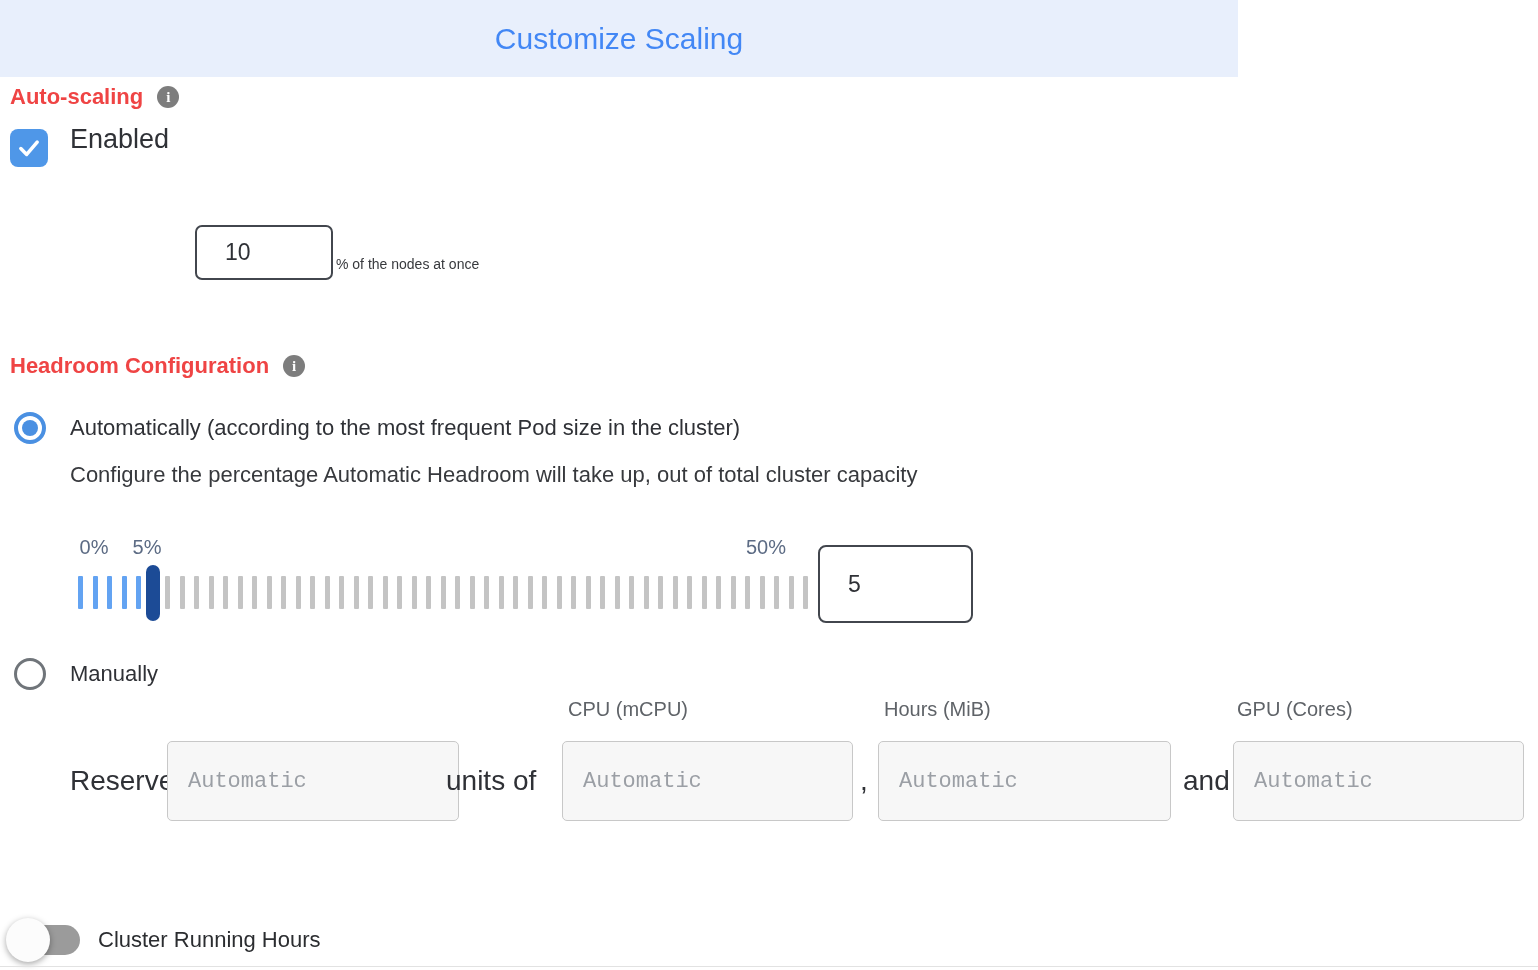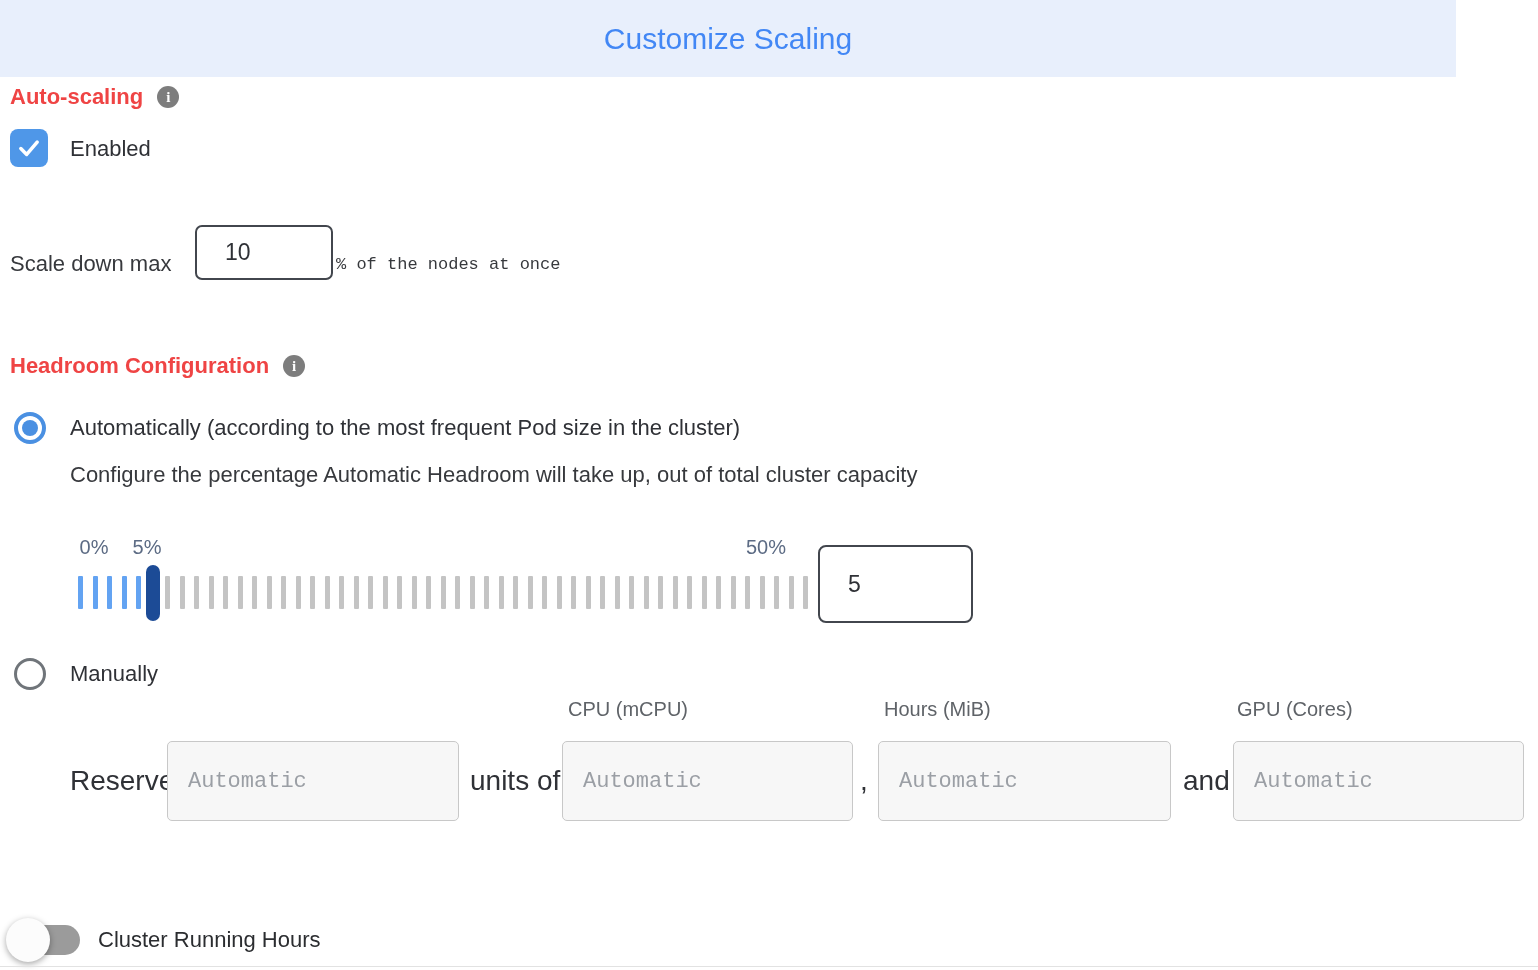--- a/index.html
+++ b/index.html
@@ -2,49 +2,49 @@
 <html><head>
 <meta charset="utf-8">
 <style>
   * { margin:0; padding:0; box-sizing:border-box; }
   html,body { background:#fff; }
   .page {
     position:relative; width:1538px; height:970px; background:#ffffff;
     font-family:"Liberation Sans", sans-serif; color:#37393d; overflow:hidden;
   }
   
-  .hdr { position:absolute; top:0; left:0; width:1456px; height:77px; background:#e8effc; }
+  .hdr { position:absolute; top:0; left:0; width:1238px; height:77px; background:#e8effc; }
   .hdr h1 { text-align:center; line-height:77px; font-size:30px; font-weight:400; color:#4287f5; }
 
   .sec-label-row { position:absolute; left:10px; display:flex; align-items:center; gap:14px; }
   .sec-label { font-size:22px; font-weight:700; color:#ef4444; }
   .info-icon {
     width:22px; height:22px; border-radius:50%; background:#7d7d7d; color:#fff;
     font-size:15px; font-weight:700; display:flex; align-items:center; justify-content:center;
     font-family:"Liberation Serif", serif; cursor:pointer;
   }
   .row-auto  { top:84px; }
   .row-headroom { top:353px; }
 
   
   .checkbox {
     position:absolute; left:10px; top:129px; width:38px; height:38px;
     background:#4f97e8; border-radius:8px; display:flex; align-items:center; justify-content:center;
     cursor:pointer;
   }
-  .checkbox-label { position:absolute; left:70px; top:130px; line-height:38px; font-size:22px; color:#2f3136; }
+  .checkbox-label { position:absolute; left:70px; top:120px; line-height:38px; font-size:27px; color:#2f3136; }
 
   
   .scaledown-label { position:absolute; left:10px; top:225px; height:78px; display:flex; align-items:center; font-size:22px; }
   .input-strong {
     position:absolute; border:2px solid #42464d; border-radius:7px; background:#fff;
     font-size:23px; color:#2f3136; padding-left:28px; font-family:"Liberation Sans", sans-serif; outline:none;
   }
   .scaledown-input { left:195px; top:225px; width:138px; height:55px; }
-  .scaledown-suffix { position:absolute; left:336px; top:225px; height:78px; display:flex; align-items:center; font-size:17px;font-family:Liberation Mono, monospace; }
+  .scaledown-suffix { position:absolute; left:336px; top:225px; height:78px; display:flex; align-items:center; font-size:14px; }
 
   
   .radio { position:absolute; left:14px; width:32px; height:32px; border-radius:50%; background:#fff; cursor:pointer; }
   .radio.selected { border:4px solid #4a90e2; }
   .radio.selected::after { content:""; position:absolute; left:4px; top:4px; width:16px; height:16px; border-radius:50%; background:#4a90e2; }
   .radio.unselected { border:3px solid #70757a; }
   .radio-auto { top:412px; }
   .radio-manual { top:658px; }
   .radio-label { position:absolute; left:70px; line-height:32px; font-size:22px; color:#2f3136; }
   .radio-auto-label { top:412px; }
@@ -63,21 +63,21 @@
   .handle {
     position:absolute; top:29px; width:14px; height:56px; border-radius:7px;
     background:#1c4b96; transform:translateX(-50%); cursor:grab;
   }
   .headroom-input { left:818px; top:545px; width:155px; height:78px; border-radius:8px; }
 
   
   .col-hdr { position:absolute; top:698px; font-size:20px; color:#5f6368; }
   .col-cpu { left:568px; } .col-mem { left:884px; } .col-gpu { left:1237px; }
   .rsv-text { position:absolute; top:741px; height:80px; display:flex; align-items:center; font-size:28px; color:#2f3136; }
-  .rsv-reserve { left:70px; } .rsv-units { left:470px;text-align:center; } .rsv-comma { left:860px; } .rsv-and { left:1183px; }
+  .rsv-reserve { left:70px; } .rsv-units { left:446px;text-align:center; } .rsv-comma { left:860px; } .rsv-and { left:1183px; }
   .input-dim {
     position:absolute; top:741px; height:80px; background:#f7f7f7; border:1px solid #c8c8c8; border-radius:5px;
     font-size:22px; padding-left:20px; font-family:Liberation Mono, monospace; outline:none; color:#701a75;
   }
   .input-dim::placeholder { color:#9b9fa5; opacity:1; }
   .rsv-in1 { left:167px; width:292px; }
   .rsv-in2 { left:562px; width:291px; }
   .rsv-in3 { left:878px; width:293px; }
   .rsv-in4 { left:1233px; width:291px; }
 
@@ -105,21 +105,20 @@
     <span class="info-icon">i</span>
   </div>
 
   <span class="checkbox">
     <svg viewBox="0 0 24 24" width="28" height="28">
       <path d="M5 12.5 L10 17.5 L19 7" stroke="#ffffff" stroke-width="3" fill="none" stroke-linecap="round" stroke-linejoin="round"></path>
     </svg>
   </span>
   <span class="checkbox-label">Enabled</span>
 
-  <span class="scaledown-label">Scale down max</span>
   <input class="input-strong scaledown-input" type="text" value="10" style="">
   <span class="scaledown-suffix">% of the nodes at once</span>
 
   <div class="sec-label-row row-headroom">
     <span class="sec-label">Headroom Configuration</span>
     <span class="info-icon">i</span>
   </div>
 
   <span class="radio selected radio-auto"></span>
   <span class="radio-label radio-auto-label">Automatically (according to the most frequent Pod size in the cluster)</span>

